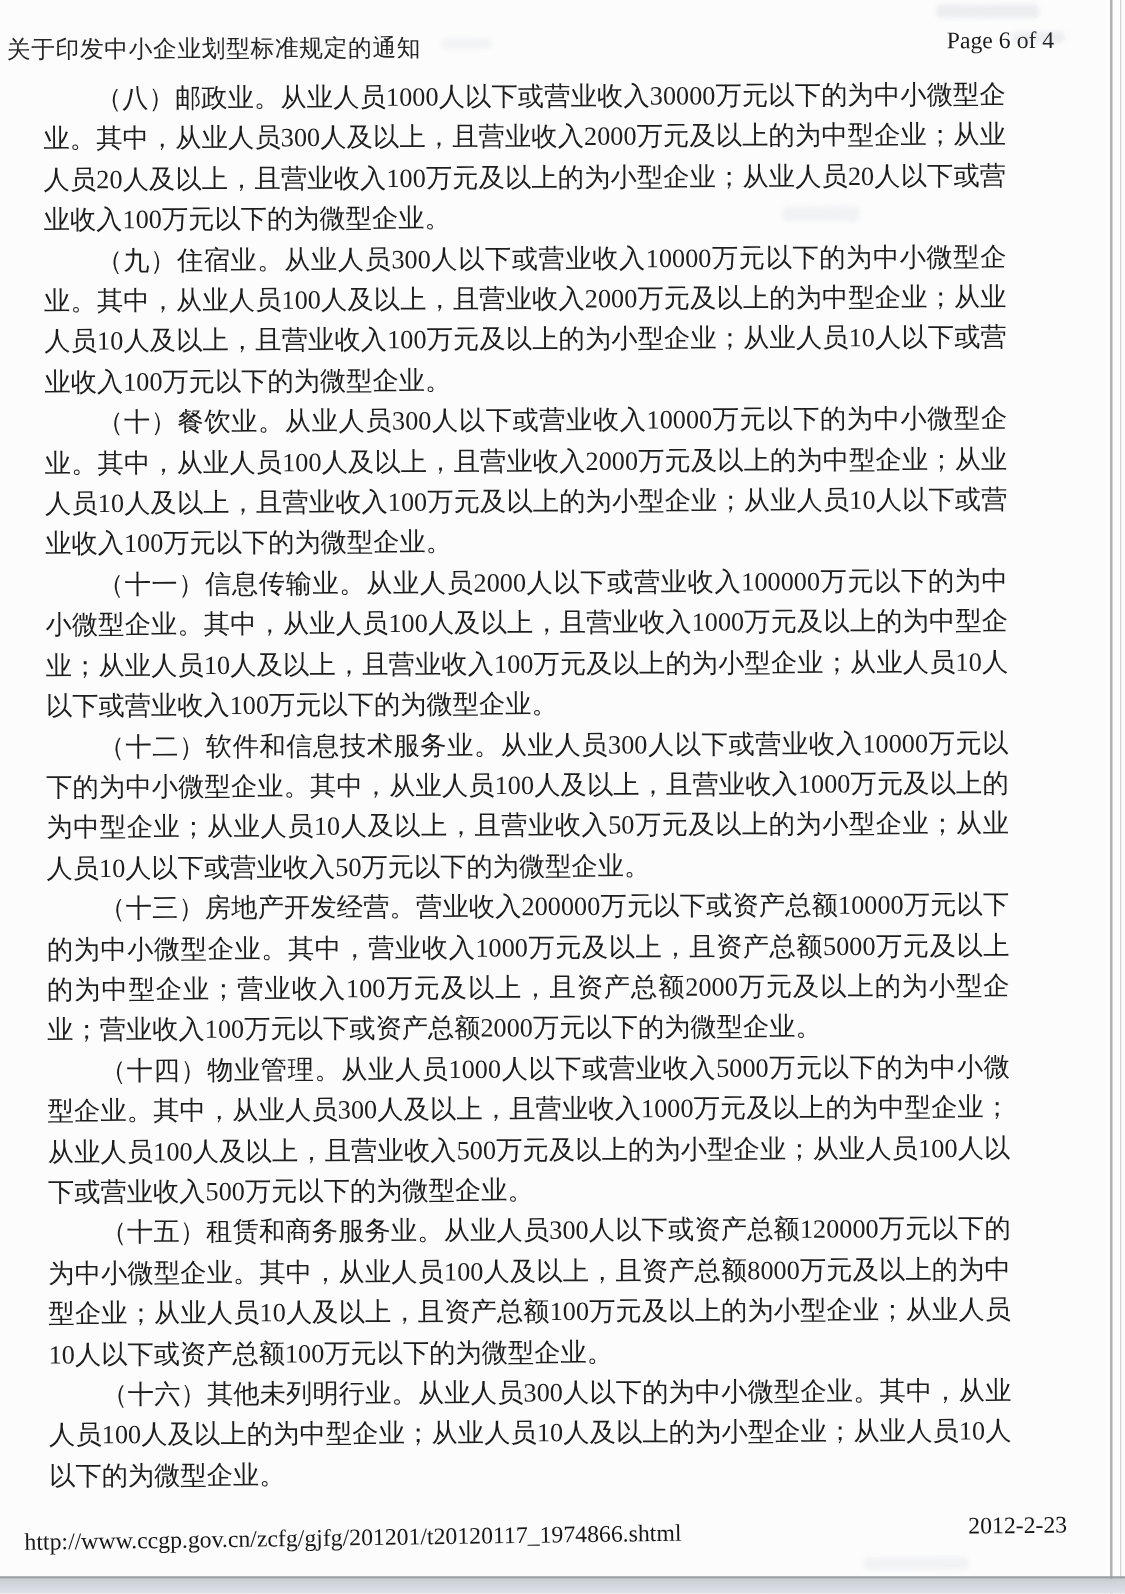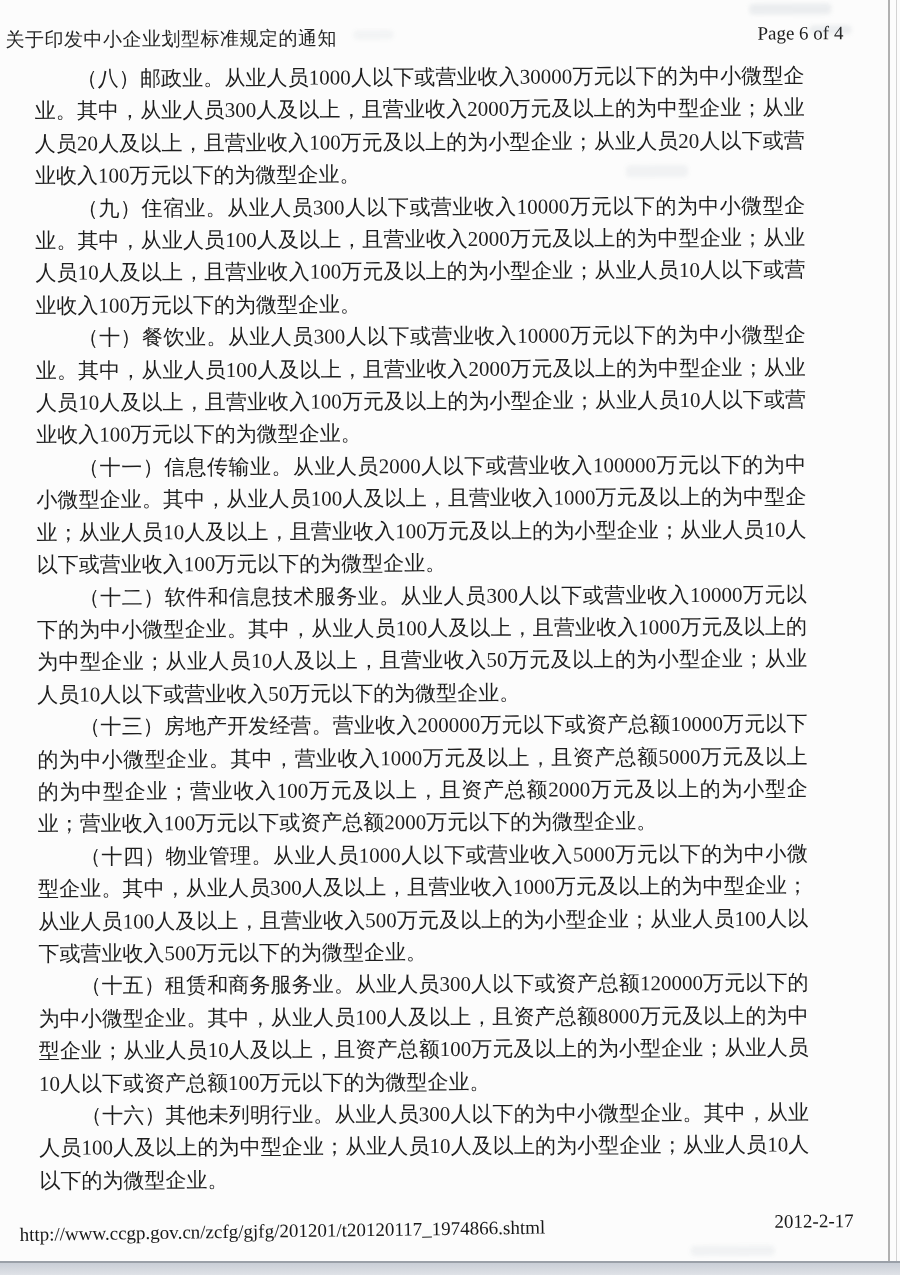--- a/index.html
+++ b/index.html
@@ -48,21 +48,21 @@
       <p>（十一）信息传输业。从业人员2000人以下或营业收入100000万元以下的为中小微型企业。其中，从业人员100人及以上，且营业收入1000万元及以上的为中型企业；从业人员10人及以上，且营业收入100万元及以上的为小型企业；从业人员10人以下或营业收入100万元以下的为微型企业。</p>
       <p>（十二）软件和信息技术服务业。从业人员300人以下或营业收入10000万元以下的为中小微型企业。其中，从业人员100人及以上，且营业收入1000万元及以上的为中型企业；从业人员10人及以上，且营业收入50万元及以上的为小型企业；从业人员10人以下或营业收入50万元以下的为微型企业。</p>
       <p>（十三）房地产开发经营。营业收入200000万元以下或资产总额10000万元以下的为中小微型企业。其中，营业收入1000万元及以上，且资产总额5000万元及以上的为中型企业；营业收入100万元及以上，且资产总额2000万元及以上的为小型企业；营业收入100万元以下或资产总额2000万元以下的为微型企业。</p>
       <p>（十四）物业管理。从业人员1000人以下或营业收入5000万元以下的为中小微型企业。其中，从业人员300人及以上，且营业收入1000万元及以上的为中型企业；从业人员100人及以上，且营业收入500万元及以上的为小型企业；从业人员100人以下或营业收入500万元以下的为微型企业。</p>
       <p>（十五）租赁和商务服务业。从业人员300人以下或资产总额120000万元以下的为中小微型企业。其中，从业人员100人及以上，且资产总额8000万元及以上的为中型企业；从业人员10人及以上，且资产总额100万元及以上的为小型企业；从业人员10人以下或资产总额100万元以下的为微型企业。</p>
       <p>（十六）其他未列明行业。从业人员300人以下的为中小微型企业。其中，从业人员100人及以上的为中型企业；从业人员10人及以上的为小型企业；从业人员10人以下的为微型企业。</p>
     </div>
 
     <div class="footer-url">http://www.ccgp.gov.cn/zcfg/gjfg/201201/t20120117_1974866.shtml</div>
 
-    <div class="footer-date">2012-2-17</div>
+    <div class="footer-date">2012-2-23</div>
 
     <div class="ghost g1"></div>
     <div class="ghost g2"></div>
     <div class="ghost g3"></div>
     <div class="ghost g4"></div>
     <div class="ghost g5"></div>
   </div>
 
   <div class="edge-right"></div>
   <div class="edge-right2"></div>

